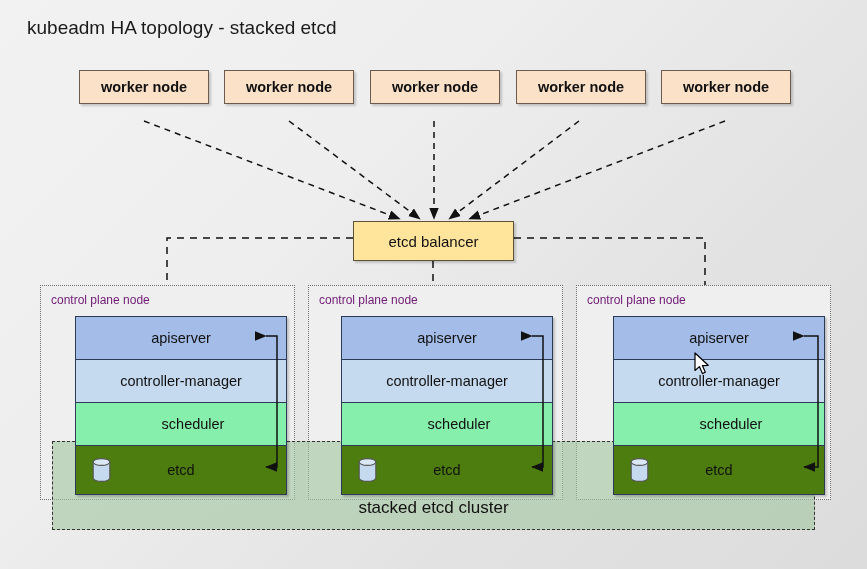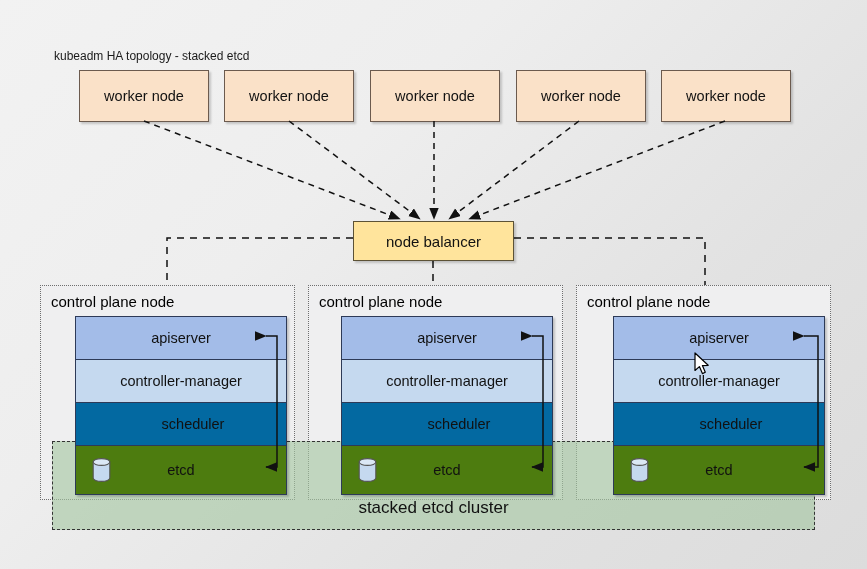--- a/index.html
+++ b/index.html
@@ -4,53 +4,54 @@
 <style>
   html,body{margin:0;padding:0;}
   body{
     width:867px;height:569px;overflow:hidden;
     font-family:"Liberation Sans","DejaVu Sans",sans-serif;
     background:linear-gradient(135deg,#f2f2f2 0%,#eeeeee 35%,#e2e2e2 70%,#dcdcdc 100%);
   }
   #stage{position:relative;width:867px;height:569px;}
 
   .title{
-    position:absolute;left:54px;top:17px;
-    font-size:12px;color:#1a1a1a;white-space:nowrap;margin-top:32px;
+    position:absolute;left:27px;top:17px;
+    font-size:19px;color:#1a1a1a;white-space:nowrap;
   }
 
   
   .worker{
-    position:absolute;top:70px;width:130px;height:52px;
+    position:absolute;top:70px;width:130px;height:34px;
     background:#fae1c8;border:1.6px solid #6b5a4e;
     box-sizing:border-box;
     display:flex;align-items:center;justify-content:center;
     font-size:14.5px;color:#111;
     box-shadow:1.5px 1.5px 2px rgba(0,0,0,.18);
+    font-weight:bold;
   }
 
   
   .lb{
     position:absolute;left:353px;top:221px;width:161px;height:40px;
     background:#ffe49c;border:1.6px solid #5c5236;box-sizing:border-box;
     display:flex;align-items:center;justify-content:center;
     font-size:15px;color:#111;
     box-shadow:1.5px 1.5px 2px rgba(0,0,0,.18);
     z-index:7;
   }
 
   
   .cp-node{
     position:absolute;top:285px;width:255px;height:215px;
     background:#efeff0;border:1.5px dotted #6e6e6e;box-sizing:border-box;
     z-index:2;
   }
   .cp-label{
     position:absolute;left:10px;top:7px;
-    font-size:15px;color:#000000;white-space:nowrap;
+    font-size:12px;color:#701a75;white-space:nowrap;
   }
 
   
   .etcd-cluster{
     position:absolute;left:52px;top:441px;width:763px;height:89px;
     background:rgba(164,199,162,.62);
     border:1.6px dash;border:1.6px dashed #333;
     box-sizing:border-box;
     z-index:3;
   }
@@ -67,21 +68,21 @@
     box-shadow:1.5px 1.5px 2px rgba(0,0,0,.2);
   }
   .comp{
     height:43px;box-sizing:border-box;
     display:flex;align-items:center;justify-content:center;
     font-size:14.5px;color:#111;position:relative;
     border-bottom:1.3px solid #2d3a57;
   }
   .comp.apiserver{background:#a3bce8;}
   .comp.cm{background:#c5d9ef;}
-  .comp.sched{background:#0369a1;padding-left:24px;}
+  .comp.sched{background:#86efac;padding-left:24px;}
   .comp.etcd{background:#4d7c0f;border-bottom:none;height:48px;}
 
   .db-icon{
     position:absolute;left:16px;top:50%;transform:translateY(-50%);
     width:19px;height:24px;
   }
 
   
   svg.wires{position:absolute;left:0;top:0;width:867px;height:569px;overflow:visible;}
   svg.wires.under{z-index:1;}
@@ -130,21 +131,21 @@
       <span>worker node</span>
     </div>
   <div class="worker" style="left:516px">
       <span>worker node</span>
     </div>
   <div class="worker" style="left:661px">
       <span>worker node</span>
     </div>
 
   <div class="lb">
-    <span>node balancer</span>
+    <span>etcd balancer</span>
   </div>
 
   <div class="cp-node" style="left:40px">
     <div class="cp-label">control plane node</div>
   </div>
   <div class="cp-node" style="left:308px">
     <div class="cp-label">control plane node</div>
   </div>
   <div class="cp-node" style="left:576px">
     <div class="cp-label">control plane node</div>

